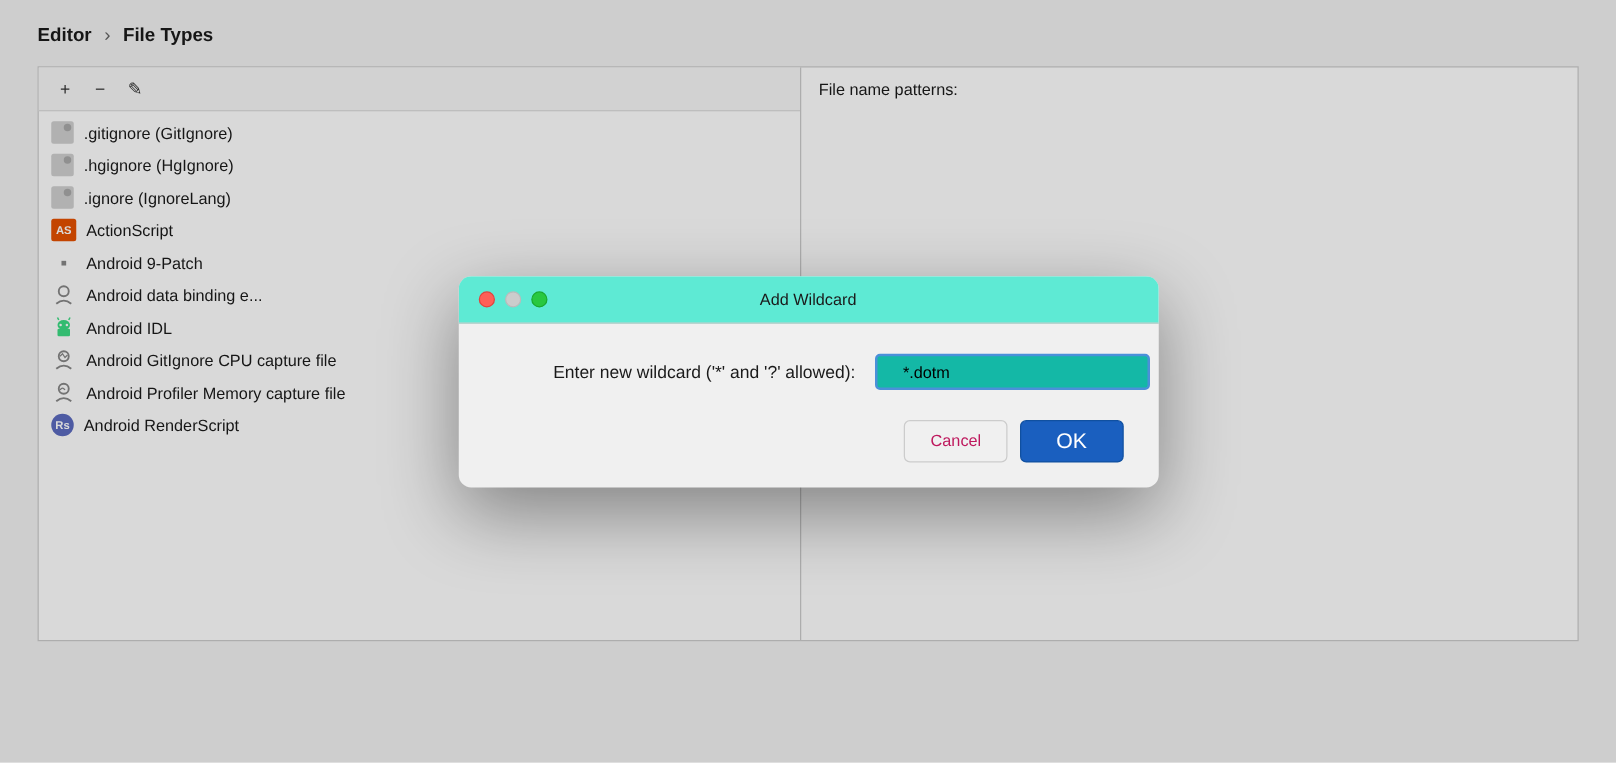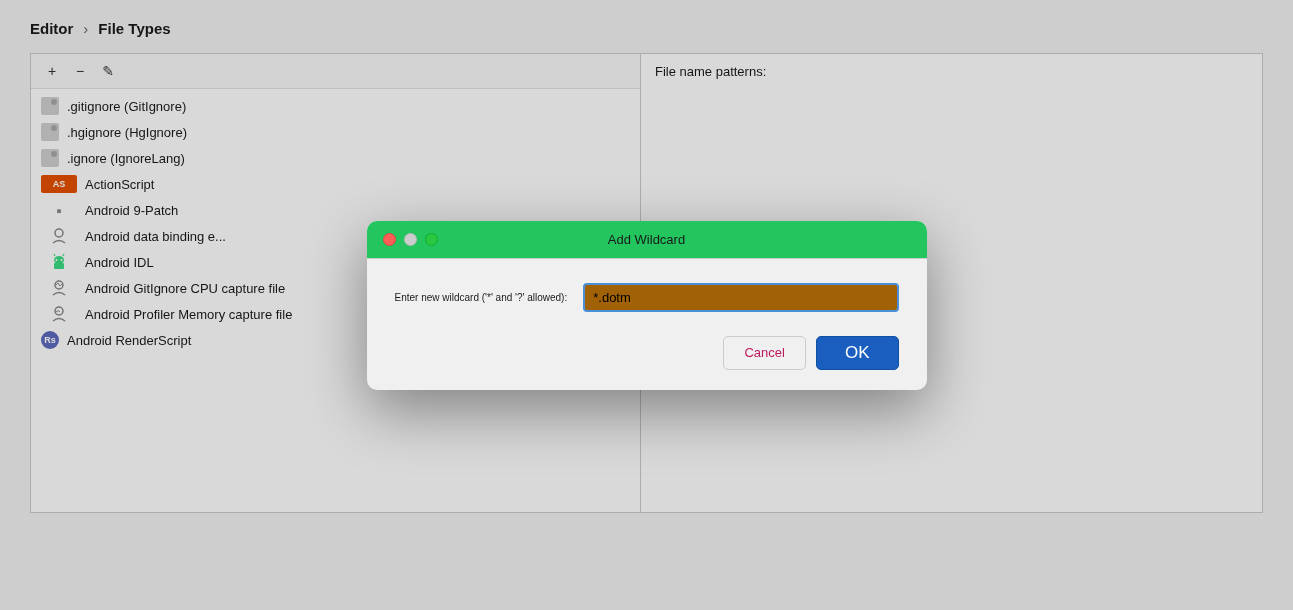--- a/index.html
+++ b/index.html
@@ -105,21 +105,21 @@
       display: flex;
       align-items: center;
       gap: 8px;
       padding: 4px 10px;
       cursor: pointer;
       font-size: 13px;
       color: #1a1a1a;
     }
 
     .file-icon {
-      width: 36px;
+      width: 20px;
       height: 18px;
       flex-shrink: 0;
       display: flex;
       align-items: center;
       justify-content: center;
       font-size: 11px;
       border-radius: 2px;
     }
 
     .icon-as {
@@ -189,21 +189,21 @@
       border-radius: 10px;
       box-shadow: 0 20px 60px rgba(0,0,0,0.4);
       width: 560px;
       overflow: hidden;
     }
 
     .modal-titlebar {
       display: flex;
       align-items: center;
       padding: 12px 16px;
-      background: #22c55e;
+      background: #5eead4;
       border-bottom: 1px solid #ccc;
       position: relative;
     }
 
     .traffic-lights {
       display: flex;
       gap: 8px;
       align-items: center;
     }
 
@@ -232,33 +232,34 @@
     }
 
     .modal-input-row {
       display: flex;
       align-items: center;
       gap: 16px;
       margin-bottom: 24px;
     }
 
     .modal-label {
-      font-size: 10px;
+      font-size: 14px;
       color: #1a1a1a;
       white-space: nowrap;
+      margin-left: 48px;
     }
 
     .modal-input {
       flex: 1;
       border: 2px solid #4a90d9;
       border-radius: 4px;
-      padding: 5px 8px;
+      padding: 5px 20px;
       font-size: 13px;
       outline: none;
-      background: #a16207;
+      background: #14b8a6;
     }
 
     .modal-buttons {
       display: flex;
       justify-content: flex-end;
       gap: 10px;
     }
 
     .btn-cancel {
       padding: 6px 20px;

